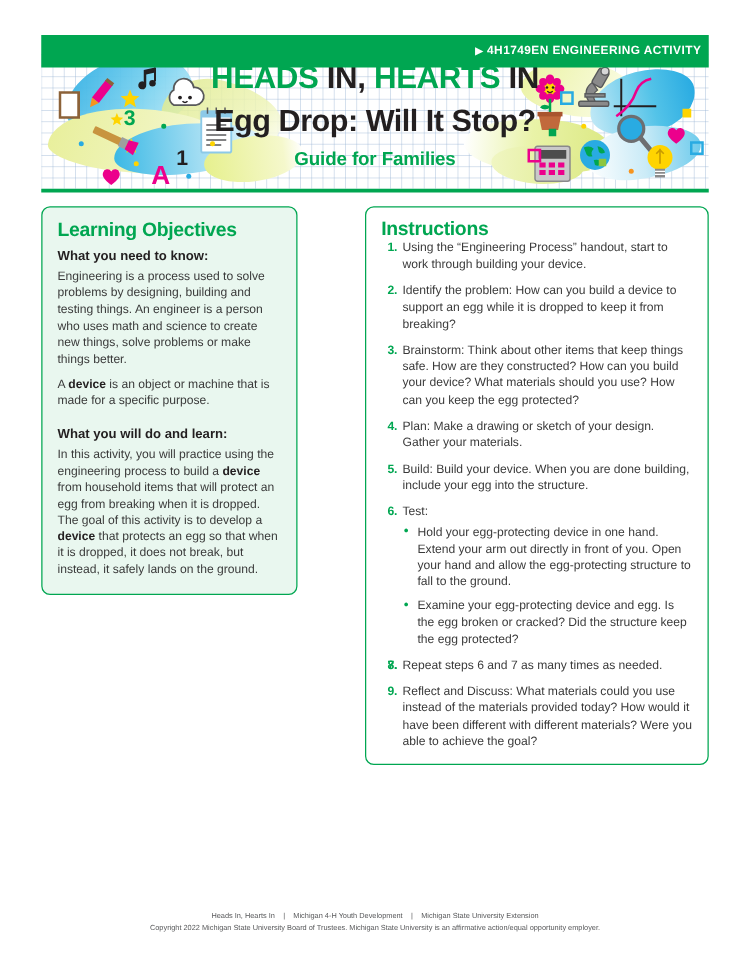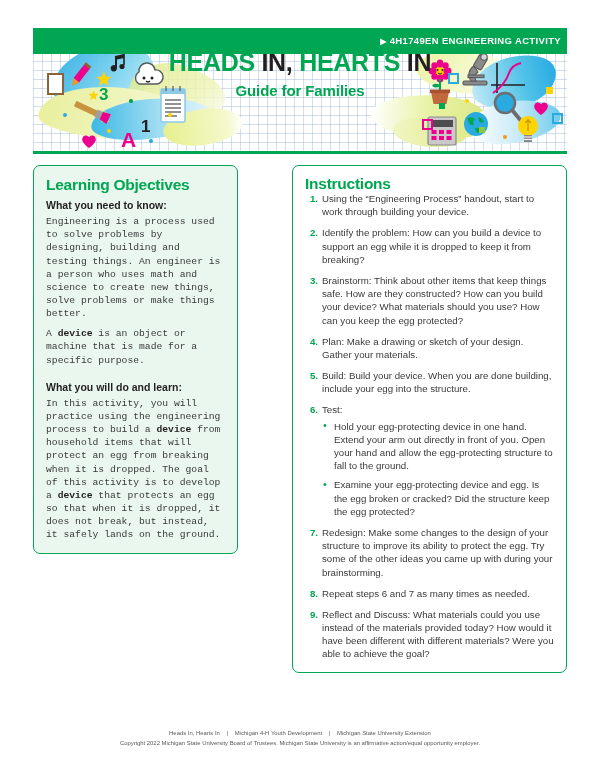--- a/index.html
+++ b/index.html
@@ -226,21 +226,20 @@
     font-weight: bold;
     color: #231f20;
     margin: 0 0 3px 0;
     line-height: 1.25;
   }
   .body-p {
     font-size: 9.7px;
     line-height: 1.355;
     color: #3a3a3a;
     margin: 0 0 7px 0;
-    font-family: Liberation Mono, monospace;
   }
   .body-p:last-child { margin-bottom: 0; }
   .body-p b { color: #231f20; font-weight: bold; }
   .spacer-8 { height: 7px; }
 
   
   ol.steps {
     list-style: none;
     margin: 0;
     padding: 0;
@@ -482,20 +481,21 @@
     <div class="dot" style="right:98px;top:56px;width:4px;height:4px;background:#ffd400;"></div>
     <div class="dot" style="right:60px;top:92px;width:4px;height:4px;background:#f7941e;"></div>
 
     <div class="banner-titles">
       <div class="title-line1">
         <span class="gr">HEADS</span>
         <span>IN,</span>
         <span class="gr">HEARTS</span>
         <span>IN</span>
       </div>
+      <div class="title-line2">Egg Drop: Will It Stop?</div>
       <div class="title-line3">Guide for Families</div>
     </div>
   </div>
 
   <div class="banner-rule"></div>
 
   <div class="panel panel-left">
     <div class="panel-heading">Learning Objectives</div>
 
     <div class="sub-heading">What you need to know:</div>
@@ -541,21 +541,20 @@
             <span>Hold your egg-protecting device in one hand. Extend your arm out directly in front of you. Open your hand and allow the egg-protecting structure to fall to the ground.</span>
           </li>
           <li>
             <span class="bul">•</span>
             <span>Examine your egg-protecting device and egg. Is the egg broken or cracked? Did the structure keep the egg protected?</span>
           </li>
         </ul>
       </li>
       <li>
         <span class="num">7.</span>
-        <span>Redesign: Make some changes to the design of your structure to improve its ability to protect the egg. Try some of the other ideas you came up with during your brainstorming.</span>
       </li>
       <li>
         <span class="num">8.</span>
         <span>Repeat steps 6 and 7 as many times as needed.</span>
       </li>
       <li>
         <span class="num">9.</span>
         <span>Reflect and Discuss: What materials could you use instead of the materials provided today? How would it have been different with different materials? Were you able to achieve the goal?</span>
       </li>
     </ol>

